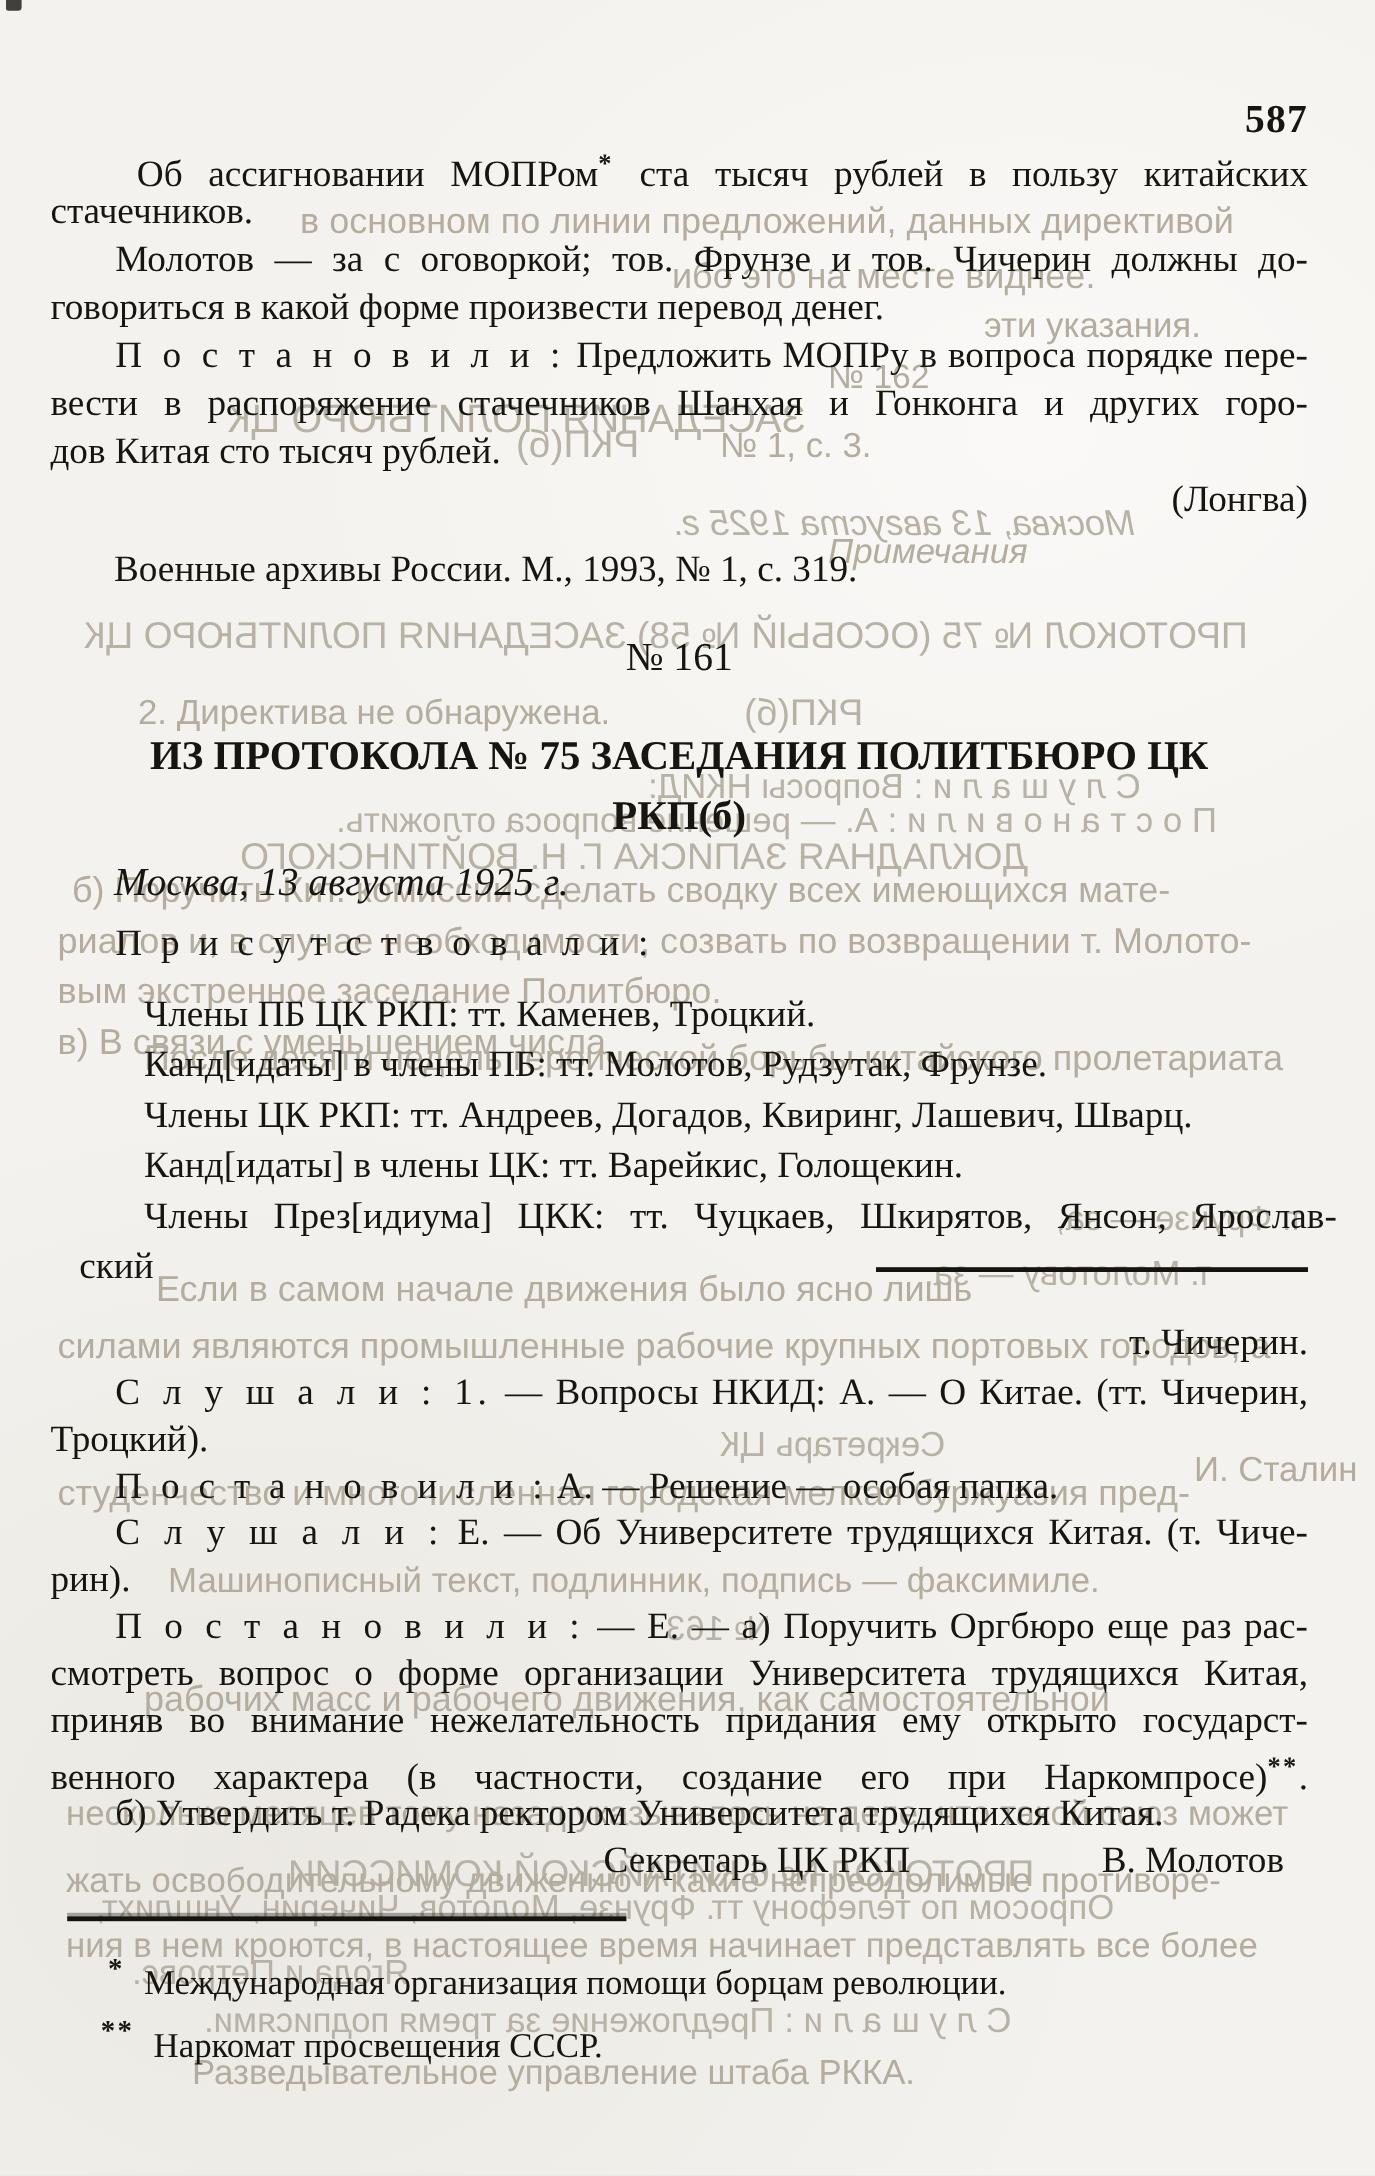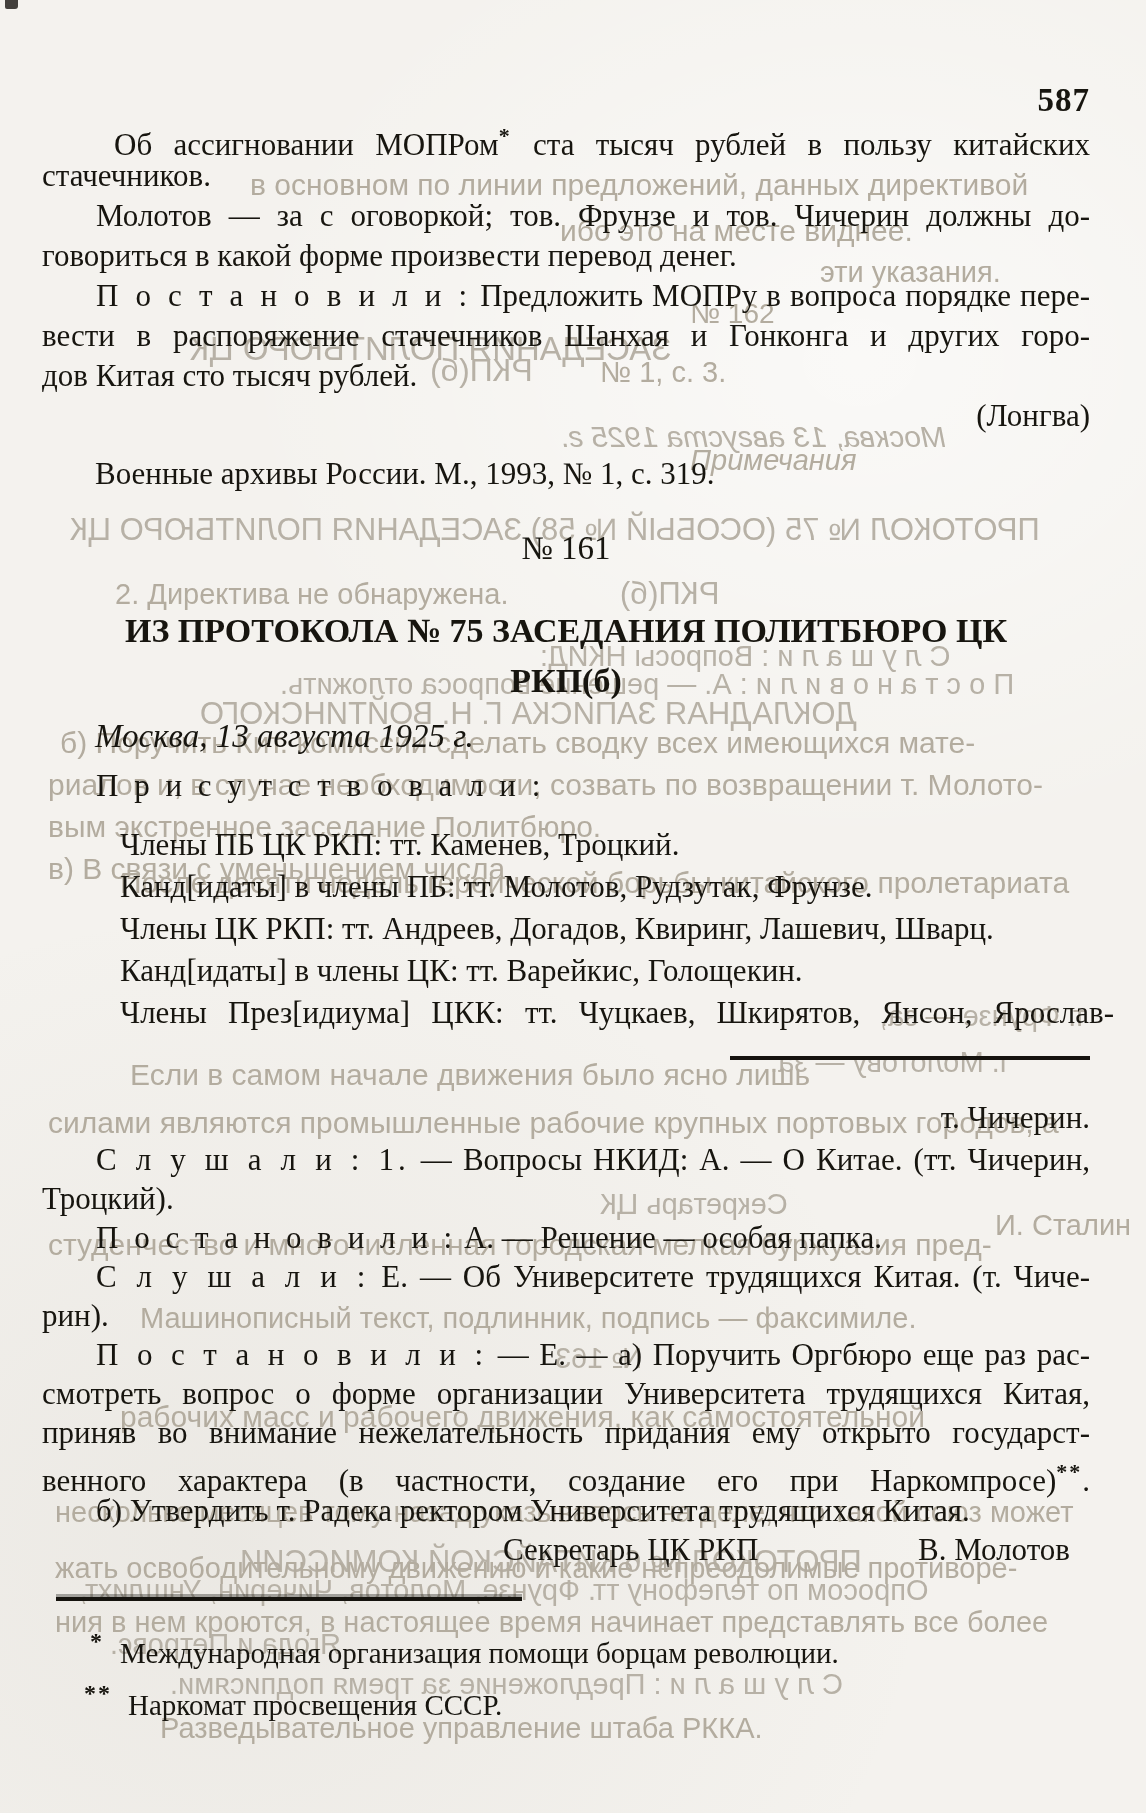--- a/index.html
+++ b/index.html
@@ -133,20 +133,21 @@
   <div class="dateline">Москва, 13 августа 1925 г.</div>
 
   <div class="presenthead">П р и с у т с т в о в а л и :</div>
 
   <div class="blk bP" style="top:824px;margin-left:24px;">
     <div class="ln ind">Члены ПБ ЦК РКП: тт. Каменев, Троцкий.</div>
     <div class="ln ind">Канд[идаты] в члены ПБ: тт. Молотов, Рудзутак, Фрунзе.</div>
     <div class="ln ind">Члены ЦК РКП: тт. Андреев, Догадов, Квиринг, Лашевич, Шварц.</div>
     <div class="ln ind">Канд[идаты] в члены ЦК: тт. Варейкис, Голощекин.</div>
     <div class="ln j ind">Члены През[идиума] ЦКК: тт. Чуцкаев, Шкирятов, Янсон, Ярослав-</div>
+    <div class="ln">ский</div>
   </div>
 
   <div class="rule1"></div>
 
   <div class="reporter">т. Чичерин.</div>
 
   <div class="blk bI" style="top:1140px;">
     <div class="ln j ind"><span class="sp">С л у ш а л и : 1.</span> <span>— Вопросы НКИД: А. — О Китае. (тт. Чичерин,</span></div>
     <div class="ln">Троцкий).</div>
     <div class="ln ind"><span class="sp">П о с т а н о в и л и :</span> <span>А. — Решение — особая папка.</span></div>

